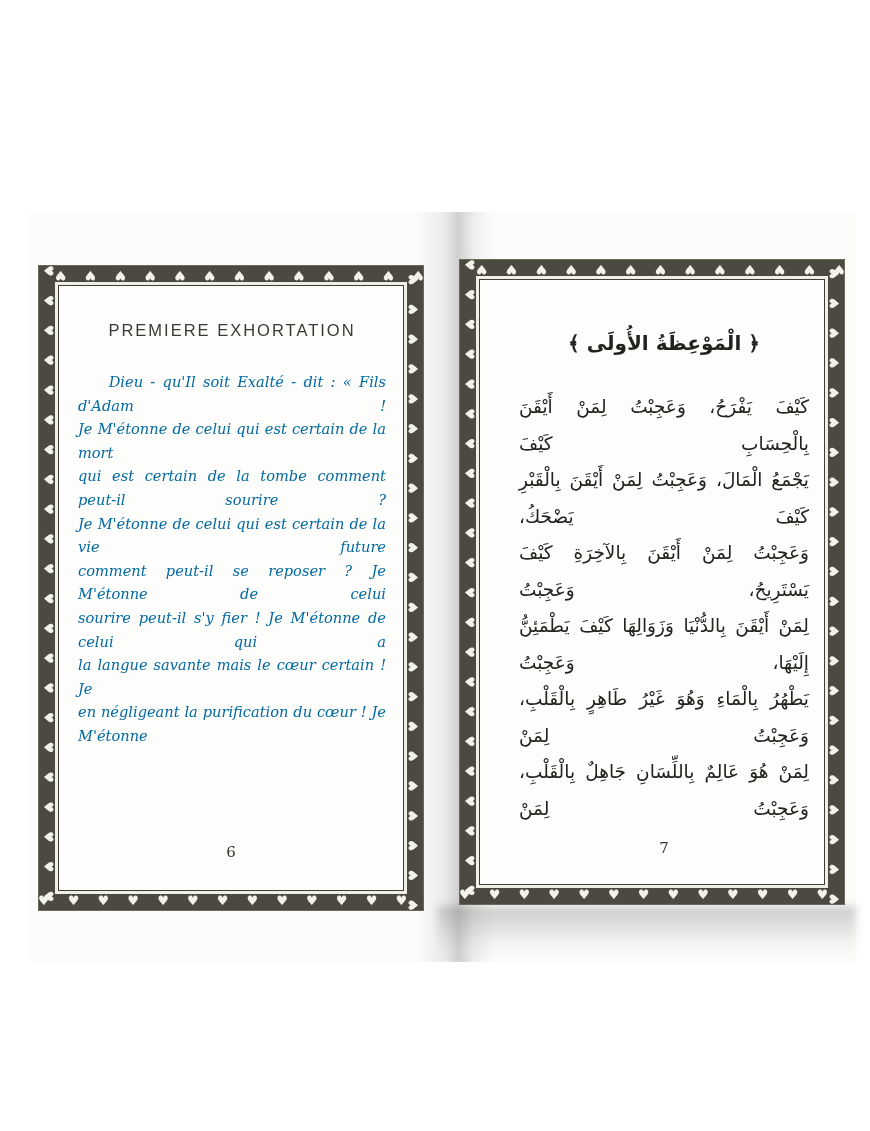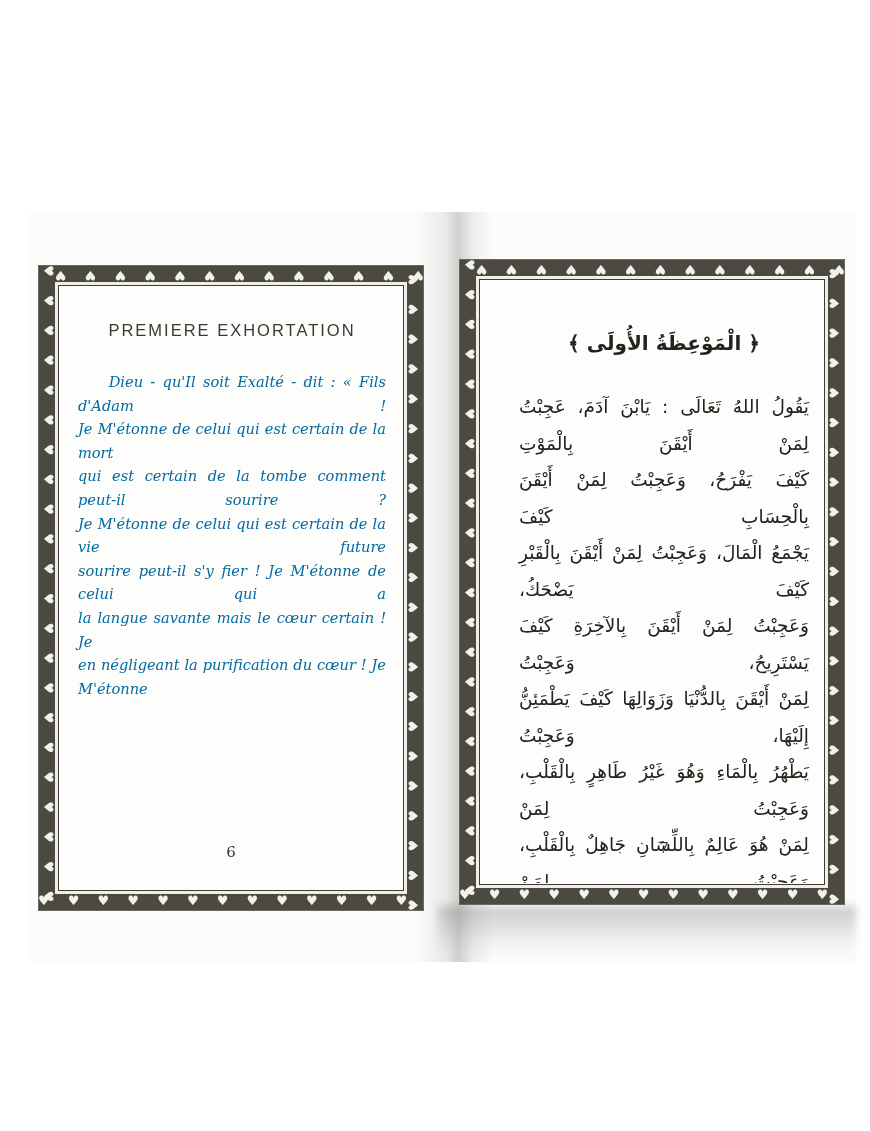--- a/index.html
+++ b/index.html
@@ -92,39 +92,39 @@
     <div class="strip v vleft">♥ ♥ ♥ ♥ ♥ ♥ ♥ ♥ ♥ ♥ ♥ ♥ ♥ ♥ ♥ ♥ ♥ ♥ ♥ ♥ ♥ ♥ ♥ ♥ ♥ ♥ ♥ ♥ ♥ ♥ ♥ ♥ ♥</div>
     <div class="strip v vright">♥ ♥ ♥ ♥ ♥ ♥ ♥ ♥ ♥ ♥ ♥ ♥ ♥ ♥ ♥ ♥ ♥ ♥ ♥ ♥ ♥ ♥ ♥ ♥ ♥ ♥ ♥ ♥ ♥ ♥ ♥ ♥ ♥</div>
     <div class="inner">
       <div class="content fr-content">
         <h1 class="fr-title">PREMIERE EXHORTATION</h1>
         <div>
             <div class="fr-line">Dieu - qu'Il soit Exalté - dit : « Fils d'Adam !</div>
             <div class="fr-line">Je M'étonne de celui qui est certain de la mort</div>
             <div class="fr-line">qui est certain de la tombe comment peut-il sourire ?</div>
             <div class="fr-line">Je M'étonne de celui qui est certain de la vie future</div>
+            <div class="fr-line">comment peut-il se reposer ? Je M'étonne de celui</div>
             <div class="fr-line">sourire peut-il s'y fier ! Je M'étonne de celui qui a</div>
             <div class="fr-line">la langue savante mais le cœur certain ! Je</div>
             <div class="fr-line">en négligeant la purification du cœur ! Je M'étonne</div>
           </div>
         <div class="pagenum fr">6</div>
       </div>
     </div>
   </section>
 
   <section class="frame right-frame">
     <div class="strip h top">♥ ♥ ♥ ♥ ♥ ♥ ♥ ♥ ♥ ♥ ♥ ♥ ♥ ♥ ♥ ♥ ♥ ♥ ♥ ♥</div>
     <div class="strip h bottom">♥ ♥ ♥ ♥ ♥ ♥ ♥ ♥ ♥ ♥ ♥ ♥ ♥ ♥ ♥ ♥ ♥ ♥ ♥ ♥</div>
     <div class="strip v vleft">♥ ♥ ♥ ♥ ♥ ♥ ♥ ♥ ♥ ♥ ♥ ♥ ♥ ♥ ♥ ♥ ♥ ♥ ♥ ♥ ♥ ♥ ♥ ♥ ♥ ♥ ♥ ♥ ♥ ♥ ♥ ♥ ♥</div>
     <div class="strip v vright">♥ ♥ ♥ ♥ ♥ ♥ ♥ ♥ ♥ ♥ ♥ ♥ ♥ ♥ ♥ ♥ ♥ ♥ ♥ ♥ ♥ ♥ ♥ ♥ ♥ ♥ ♥ ♥ ♥ ♥ ♥ ♥ ♥</div>
     <div class="inner">
       <div class="content ar-content">
         <h1 class="ar-title">﴿ الْمَوْعِظَةُ الأُولَى ﴾</h1>
         <div>
-            <div class="ar-line">يَقُولُ اللهُ تَعَالَى : يَابْنَ آدَمَ، عَجِبْتُ لِمَنْ أَيْقَنَ بِالْمَوْتِ</div>
             <div class="ar-line">كَيْفَ يَفْرَحُ، وَعَجِبْتُ لِمَنْ أَيْقَنَ بِالْحِسَابِ كَيْفَ</div>
             <div class="ar-line">يَجْمَعُ الْمَالَ، وَعَجِبْتُ لِمَنْ أَيْقَنَ بِالْقَبْرِ كَيْفَ يَضْحَكُ،</div>
             <div class="ar-line">وَعَجِبْتُ لِمَنْ أَيْقَنَ بِالآخِرَةِ كَيْفَ يَسْتَرِيحُ، وَعَجِبْتُ</div>
             <div class="ar-line">لِمَنْ أَيْقَنَ بِالدُّنْيَا وَزَوَالِهَا كَيْفَ يَطْمَئِنُّ إِلَيْهَا، وَعَجِبْتُ</div>
             <div class="ar-line">يَطْهُرُ بِالْمَاءِ وَهُوَ غَيْرُ طَاهِرٍ بِالْقَلْبِ، وَعَجِبْتُ لِمَنْ</div>
             <div class="ar-line">لِمَنْ هُوَ عَالِمٌ بِاللِّسَانِ جَاهِلٌ بِالْقَلْبِ، وَعَجِبْتُ لِمَنْ</div>
           </div>
         <div class="pagenum ar">7</div>
       </div>
     </div>

